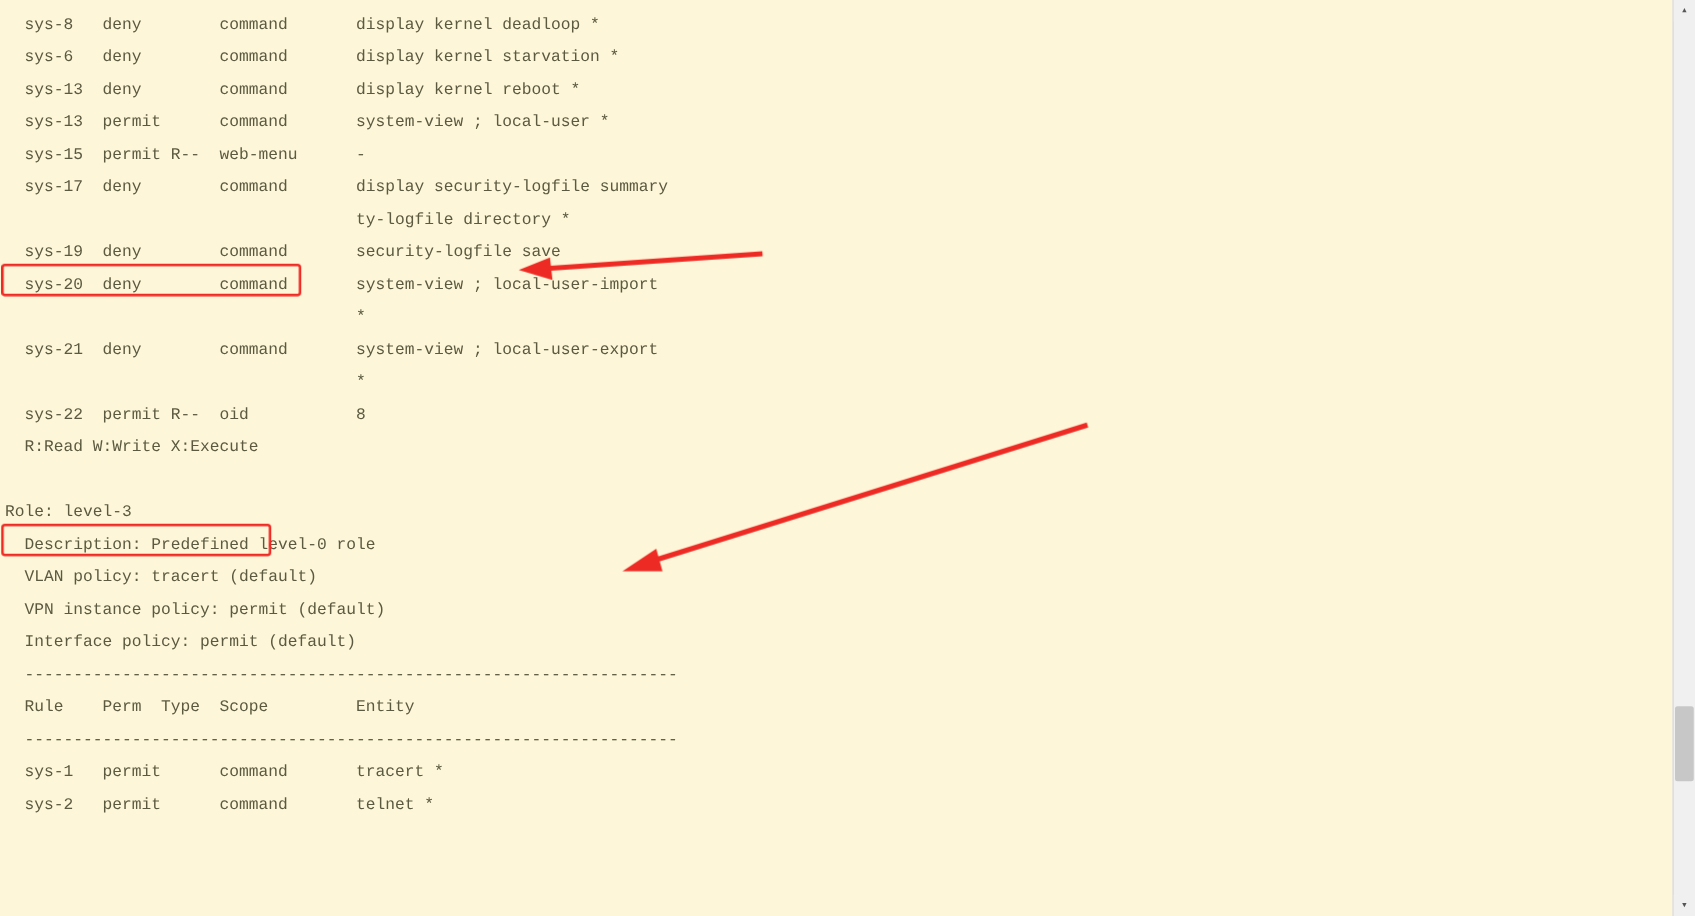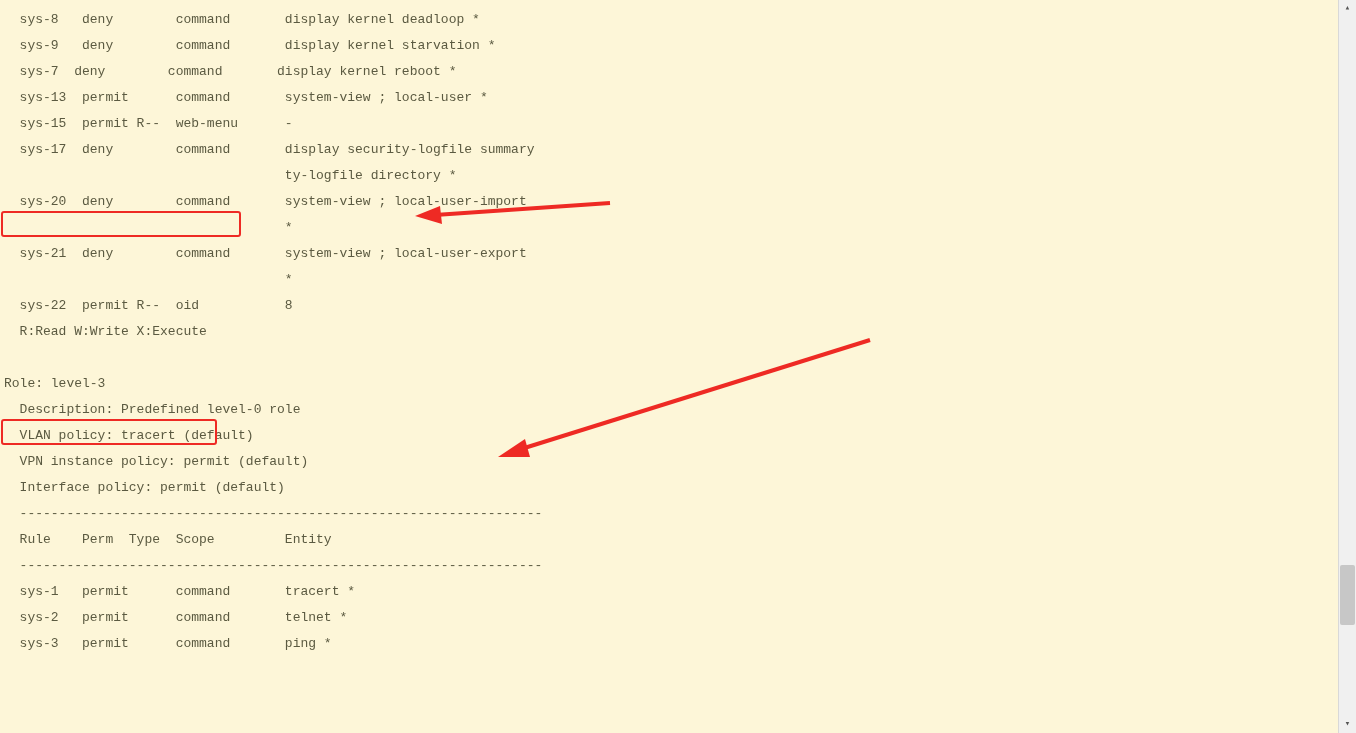--- a/index.html
+++ b/index.html
@@ -103,44 +103,44 @@
     fill: #ee2a24;
   }
 </style>
 </head>
 <body>
 
 <div class="viewport">
 
   <div class="term">
 <span class="line">  sys-8   deny        command       display kernel deadloop *</span>
-<span class="line">  sys-9   deny        command       display kernel starvation *</span>
-<span class="line">  sys-7  deny        command       display kernel reboot *</span>
+<span class="line">  sys-6   deny        command       display kernel starvation *</span>
+<span class="line">  sys-13  deny        command       display kernel reboot *</span>
 <span class="line">  sys-13  permit      command       system-view ; local-user *</span>
 <span class="line">  sys-15  permit R--  web-menu      -</span>
 <span class="line">  sys-17  deny        command       display security-logfile summary</span>
 <span class="line">                                    ty-logfile directory *</span>
+<span class="line">  sys-19  deny        command       security-logfile save</span>
 <span class="line">  sys-20  deny        command       system-view ; local-user-import</span>
 <span class="line">                                    *</span>
 <span class="line">  sys-21  deny        command       system-view ; local-user-export</span>
 <span class="line">                                    *</span>
 <span class="line">  sys-22  permit R--  oid           8</span>
 <span class="line">  R:Read W:Write X:Execute</span>
 <span class="blank"></span>
 <span class="line">Role: level-3</span>
 <span class="line">  Description: Predefined level-0 role</span>
 <span class="line">  VLAN policy: tracert (default)</span>
 <span class="line">  VPN instance policy: permit (default)</span>
 <span class="line">  Interface policy: permit (default)</span>
 <span class="line">  -------------------------------------------------------------------</span>
 <span class="line">  Rule    Perm  Type  Scope         Entity</span>
 <span class="line">  -------------------------------------------------------------------</span>
 <span class="line">  sys-1   permit      command       tracert *</span>
 <span class="line">  sys-2   permit      command       telnet *</span>
-<span class="line">  sys-3   permit      command       ping *</span>
 
 
 
 
 
 
 
 
 
 

